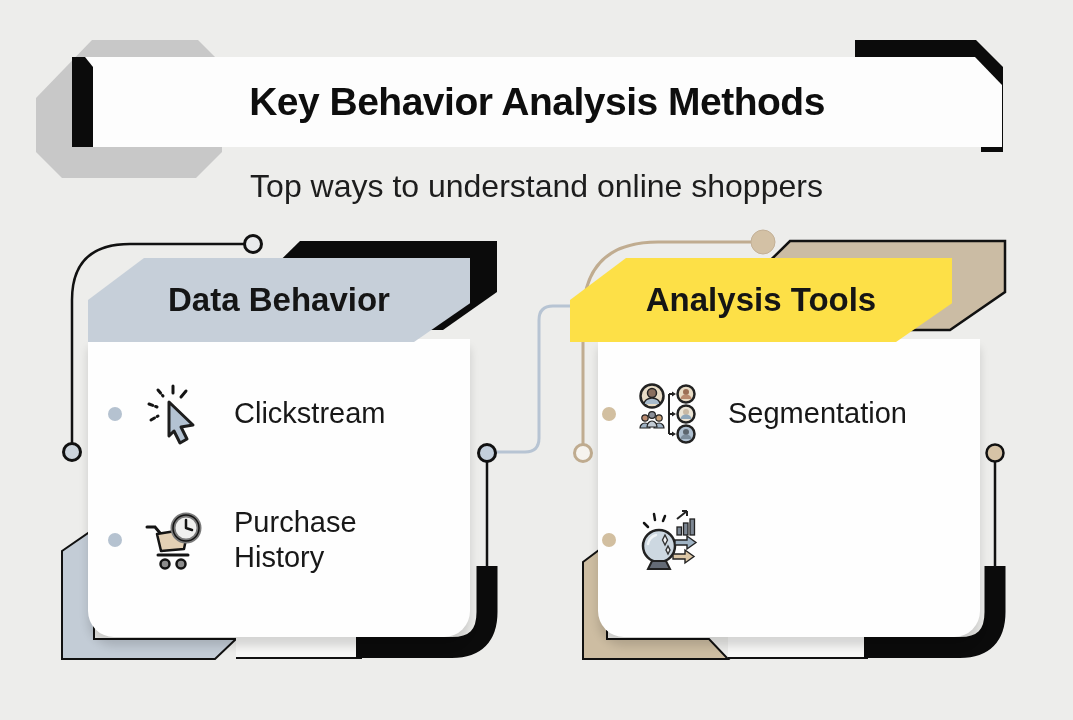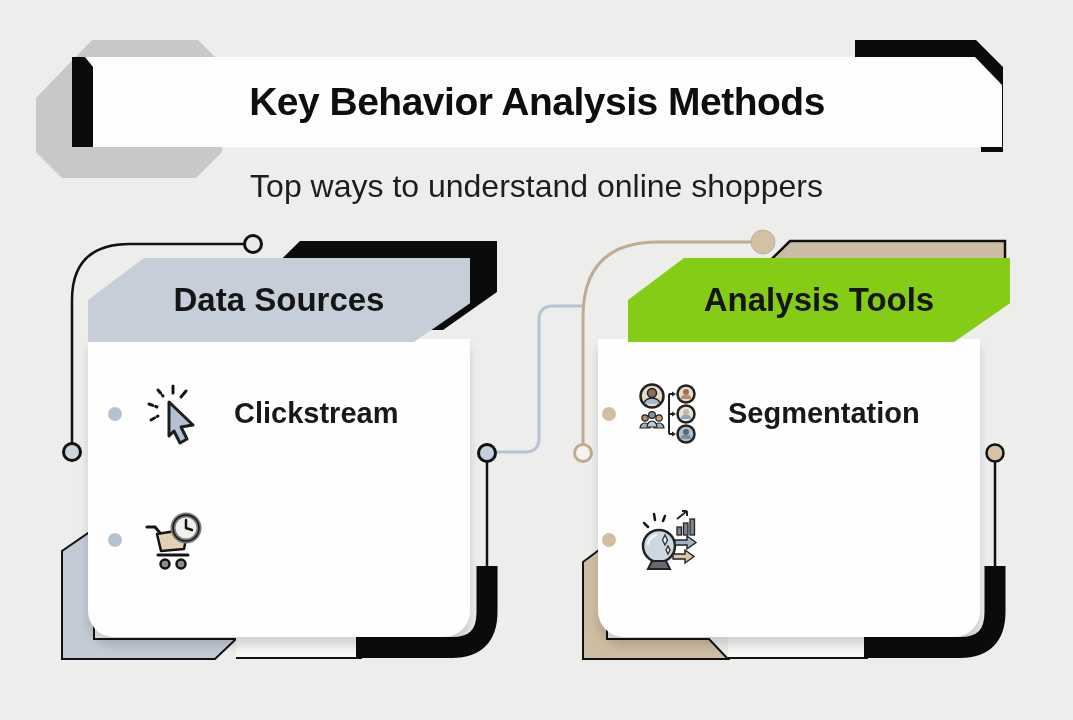--- a/index.html
+++ b/index.html
@@ -22,33 +22,33 @@
   
   .card-header{position:absolute;top:258px;width:382px;height:84px;z-index:3;
     display:flex;align-items:center;justify-content:center;
     font-size:33px;font-weight:700;color:#151515;
     clip-path:polygon(0 50%,56px 0,100% 0,100% 54%,326px 100%,0 100%);
     filter:drop-shadow(0 4px 4px rgba(0,0,0,.18));}
   .card-body{position:absolute;top:339px;width:382px;height:298px;background:#fefefe;z-index:2;
     border-radius:0 0 26px 26px;box-shadow:0 9px 10px rgba(0,0,0,.14);}
   #hdr-left{left:88px;background:#c6cfd9;}
   #body-left{left:88px;}
-  #hdr-right{left:628px;background:#84cc16;}
+  #hdr-right{left:570px;background:#fde047;}
   #body-right{left:598px;}
 
   .item-row{position:absolute;display:flex;align-items:center;z-index:4;}
   .row-1{top:375px;height:78px;}
   .row-2{top:494px;height:92px;}
   .rows-left{left:108px;width:360px;}
   .rows-right{left:602px;width:380px;}
   .bullet{width:14px;height:14px;border-radius:50%;flex:0 0 14px;}
   .bullet-blue{background:#b5c2d0;}
   .bullet-tan{background:#d2bfa0;}
   .icon-box{width:66px;height:66px;flex:0 0 66px;margin-left:20px;display:flex;align-items:center;justify-content:center;}
-  .item-label{margin-left:26px;font-size:29px;font-weight:700;line-height:1.22;color:#181818;}
+  .item-label{margin-left:26px;font-size:29px;font-weight:400;line-height:1.22;color:#181818;}
   .item-label.narrow{max-width:170px;}
 </style>
 </head>
 <body>
 
 <div id="canvas">
 
   <svg id="deco" width="1073" height="720" viewBox="0 0 1073 720">
 
     <polygon points="92,40 198,40 222,64 222,152 196,178 62,178 36,152 36,98" fill="#c8c8c8"></polygon>
@@ -82,21 +82,21 @@
   </svg>
 
   <div class="banner-white">
     <h1 class="main-title">Key Behavior Analysis Methods</h1>
   </div>
   <div class="banner-black-left"></div>
   <div class="subtitle">Top ways to understand online shoppers</div>
 
   <div class="card-body" id="body-left"></div>
   <div class="card-header" id="hdr-left">
-    <span>Data Sources</span>
+    <span>Data Behavior</span>
   </div>
 
   <div class="item-row row-1 rows-left">
     <span class="bullet bullet-blue"></span>
     <span class="icon-box">
       <svg width="64" height="64" viewBox="0 0 64 64">
         <g stroke="#141414" stroke-width="3" stroke-linecap="round">
           <line x1="30" y1="4" x2="30" y2="11"></line>
           <line x1="15" y1="8" x2="20" y2="14" stroke-dasharray="4 3"></line>
           <line x1="43" y1="9" x2="38" y2="15"></line>
@@ -116,20 +116,21 @@
         <path d="M4,19 L12,19 L17,25" fill="none" stroke="#141414" stroke-width="3" stroke-linecap="round"></path>
         <path d="M14,26 L45,21 L41,41 L18,43 Z" fill="#e3d0b5" stroke="#141414" stroke-width="2.5" stroke-linejoin="round"></path>
         <line x1="15" y1="47" x2="45" y2="47" stroke="#141414" stroke-width="3" stroke-linecap="round"></line>
         <circle cx="22" cy="56" r="4.5" fill="#8d8d8d" stroke="#141414" stroke-width="2.5"></circle>
         <circle cx="38" cy="56" r="4.5" fill="#8d8d8d" stroke="#141414" stroke-width="2.5"></circle>
         <circle cx="43" cy="20" r="13" fill="#f0f0ef" stroke="#7a7a7a" stroke-width="5"></circle>
         <circle cx="43" cy="20" r="13" fill="none" stroke="#141414" stroke-width="1.5"></circle>
         <path d="M43,20 L43,12 M43,20 L49,22" fill="none" stroke="#141414" stroke-width="2.5" stroke-linecap="round"></path>
       </svg>
     </span>
+    <span class="item-label narrow">Purchase History</span>
   </div>
 
   <div class="card-body" id="body-right"></div>
   <div class="card-header" id="hdr-right">
     <span>Analysis Tools</span>
   </div>
 
   <div class="item-row row-1 rows-right">
     <span class="bullet bullet-tan"></span>
     <span class="icon-box">

